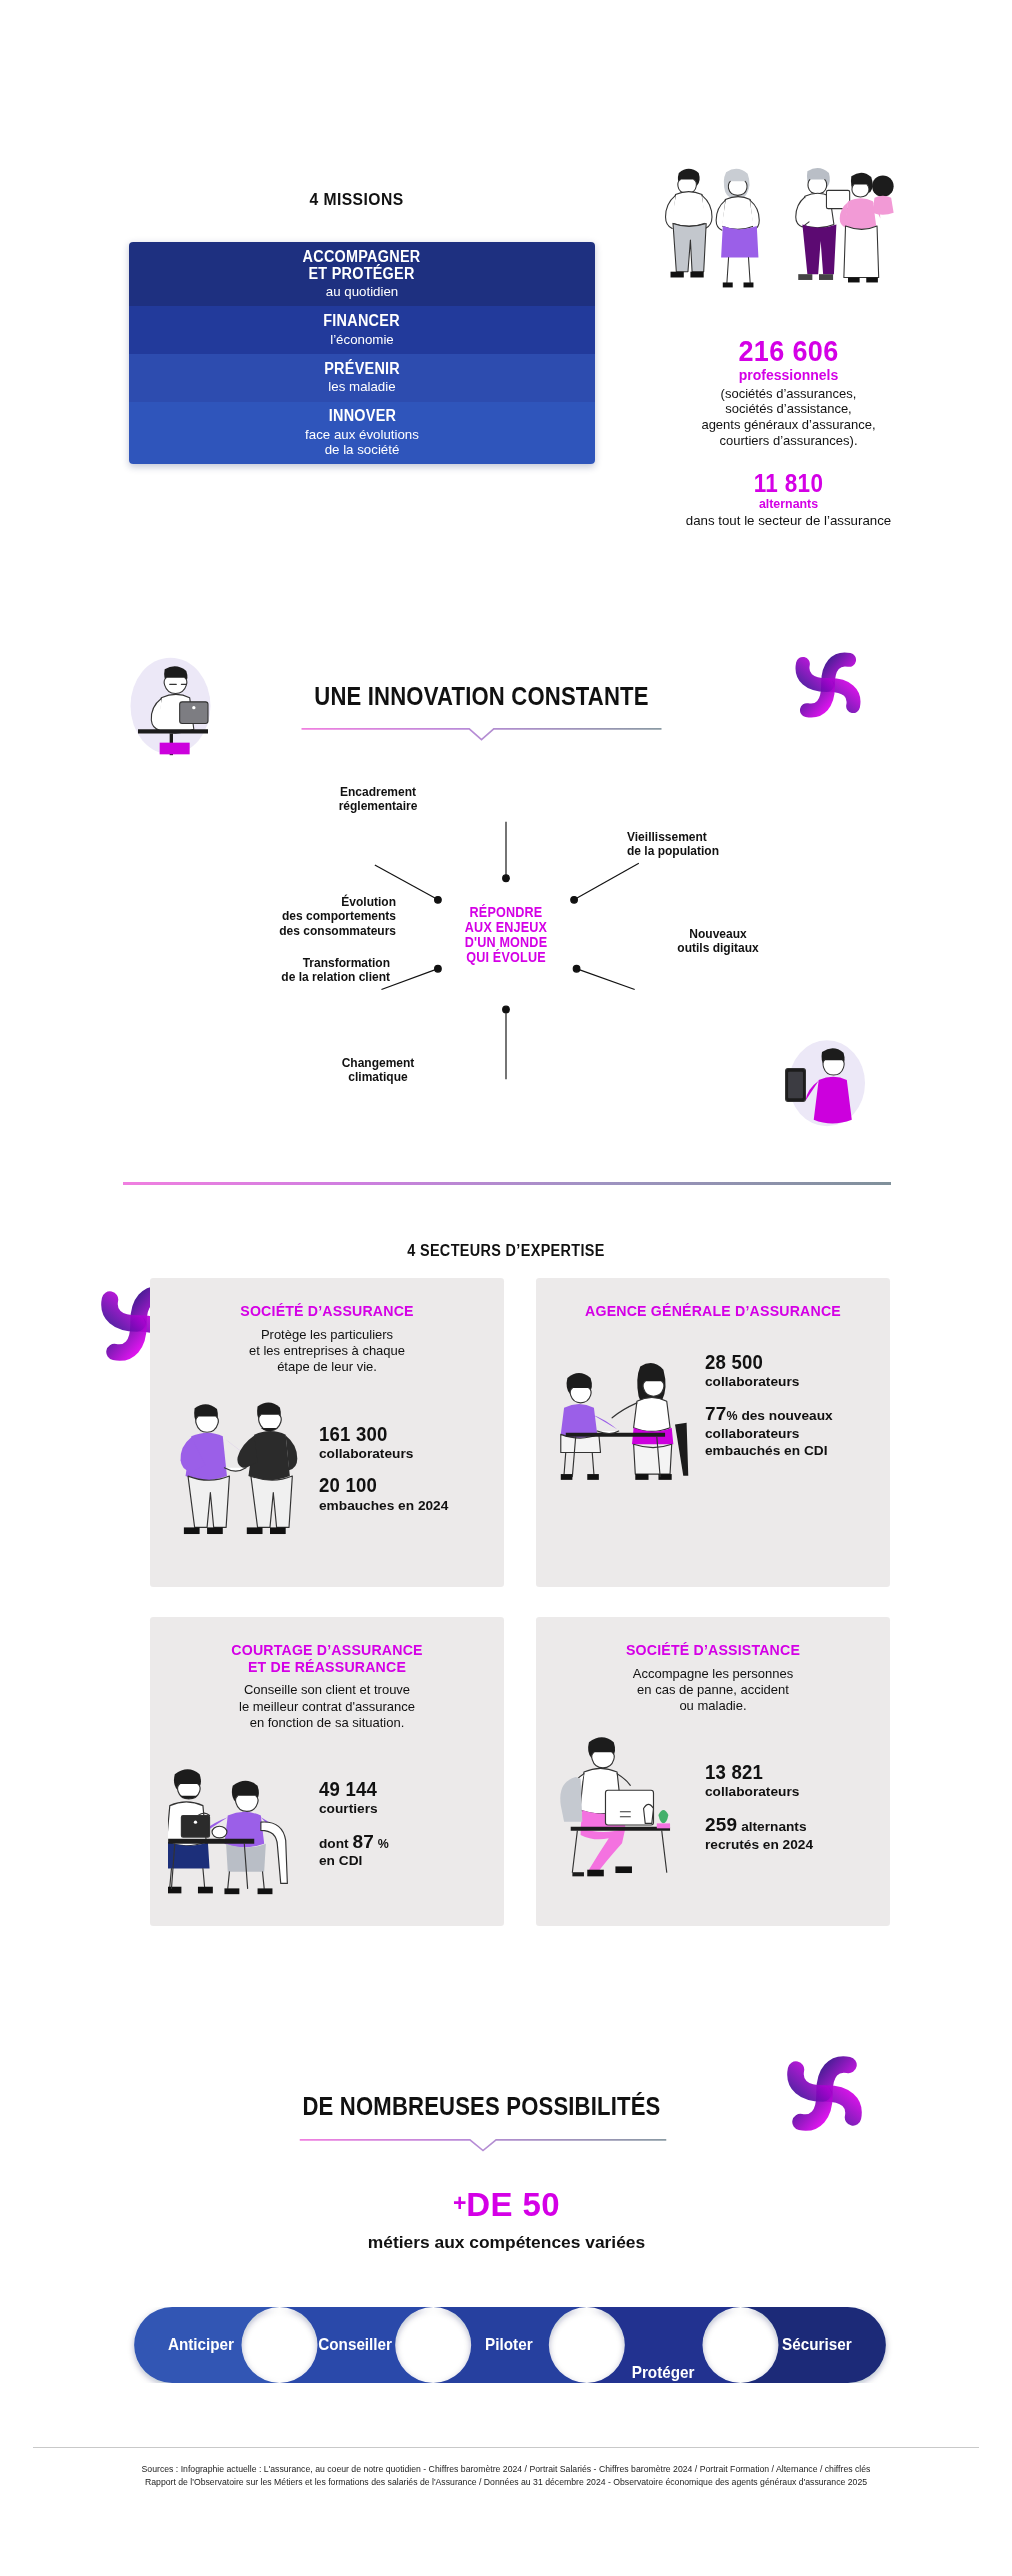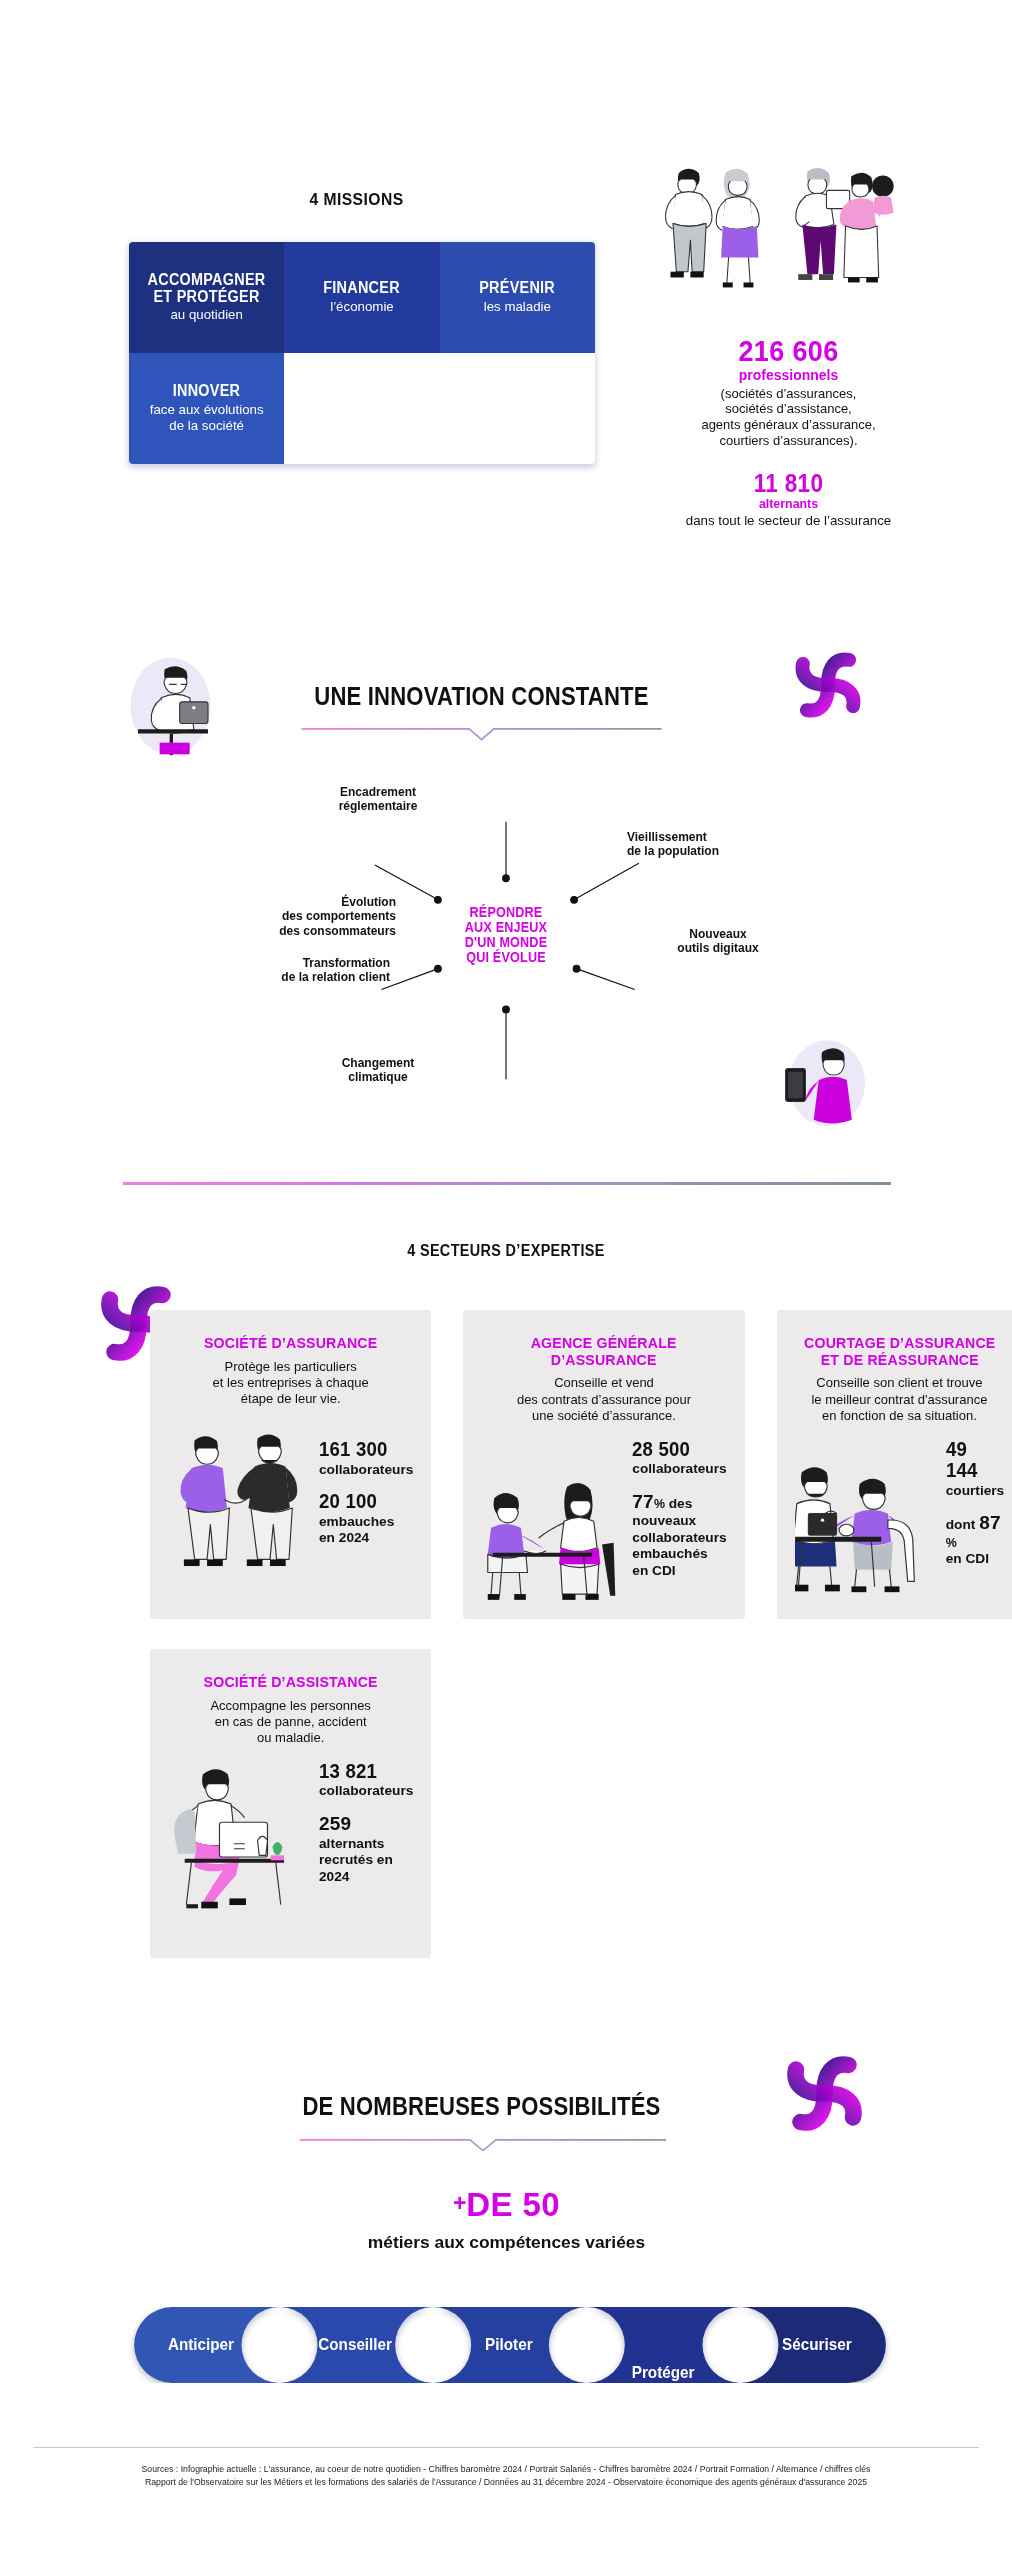--- a/index.html
+++ b/index.html
@@ -35,21 +35,21 @@
 
   
   .missions-head {
     position: absolute; left: 124px; top: 189px; width: 465px;
     text-align: center; font-size: 17.4px; font-weight: 700; letter-spacing: 0.5px;
     transform: scaleX(.9); transform-origin: center;
   }
   .missions-grid {
     position: absolute; left: 129px; top: 242px;
     width: 466px; height: 222px;
-    display: grid; grid-template-columns: 1fr 1fr 1fr; grid-template-rows: 1fr 1fr;
+    display: grid; grid-template-columns: 1fr; grid-template-rows: 1fr 1fr;
     border-radius: 4.1px; overflow: hidden;
     box-shadow: 0 2.5px 7.5px rgba(20,30,90,.25);
   }
   .q { display: flex; flex-direction: column; align-items: center; justify-content: center; color: #fff; text-align: center; padding: 6.6px 8.3px; }
   .q1 { background: #1e3080; }
   .q2 { background: #223a9b; }
   .q3 { background: #2d4caf; }
   .q4 { background: #2f55bb; }
   .q .strong {
     font-size: 16px; font-weight: 700; line-height: 1.06; letter-spacing: 0.3px;
@@ -97,22 +97,22 @@
 
   .divider-line { position: absolute; left: 123px; top: 1182px; width: 768px; height: 2.5px;
     background: linear-gradient(90deg, #f07fe0 0%, #cf7ee0 30%, #9f93c2 62%, #7f909a 100%); }
 
   
   .sect-head {
     position: absolute; left: 257px; top: 1242px; width: 498px; text-align: center;
     font-size: 16px; font-weight: 700; letter-spacing: 0.4px;
     transform: scaleX(.9); transform-origin: center;
   }
-  .cards { position: absolute; left: 126px; top: 1310px; width: 764px;
-           display: grid; grid-template-columns: 1fr 1fr 1fr; gap: 30px 32px; padding-left: 24px; }
+  .cards { position: absolute; left: 126px; top: 1278px; width: 764px;
+           display: grid; grid-template-columns: 1fr 1fr; gap: 30px 32px; padding-left: 24px; }
   .card { background: #eceaea; border-radius: 3.3px; padding: 25px 18px 15px 18px; position: relative; min-height: 309px; }
   .card-title {
     color: #d400e6; font-size: 15.4px; font-weight: 700; text-align: center; line-height: 1.1;
     letter-spacing: 0.2px; transform: scaleX(.92); transform-origin: center;
     font-family: "Liberation Sans Narrow", "Liberation Sans", sans-serif;
   }
   .card-desc { font-size: 13px; line-height: 1.24; text-align: center; margin-top: 6.6px; color: #111; }
   .card-body { display: flex; align-items: flex-end; margin-top: 15px; }
   .card-illo { width: 146px; height: 149px; flex: 0 0 146px; }
   .card-stats { flex: 1; padding-left: 5px; padding-bottom: 11.6px; }
@@ -374,21 +374,20 @@
           <div class="stat-block">
             <div class="stat-num">20 100</div>
             <div class="stat-word">embauches en 2024</div>
           </div>
         </div>
       </div>
     </div>
 
     <div class="card">
       <div class="card-title">AGENCE GÉNÉRALE D’ASSURANCE</div>
-      <div class="card-desc">Conseille et vend<br>des contrats d’assurance pour<br>une société d’assurance.</div>
       <div class="card-body">
         <svg class="card-illo" viewBox="0 0 176 180">
           <g stroke="#333" stroke-width="1.4" fill="none" stroke-linecap="round" stroke-linejoin="round">
             <path d="M16 52 q14 -12 28 0 q4 12 -2 18 q-12 7 -23 1 q-6 -7 -3 -19Z" fill="#1c1c1c" stroke="none"></path>
             <path d="M22 64 q-4 3 -2 9 q3 9 12 9 q9 0 12 -9 q2 -6 -2 -9" fill="#fff"></path>
             <path d="M12 88 q18 -9 36 0 l4 32 q-23 9 -44 0Z" fill="#9b5fe8" stroke="none"></path>
             <path d="M46 96 q16 6 30 18" fill="#9b5fe8" stroke="none"></path>
             <path d="M8 120 q24 9 46 0 l2 22 h-48Z" fill="#f4f4f4"></path>
             <path d="M14 142 l-2 26 M46 142 l2 26"></path>
             <path d="M8 168 h14 v7 h-14Z" fill="#111" stroke="none"></path>

